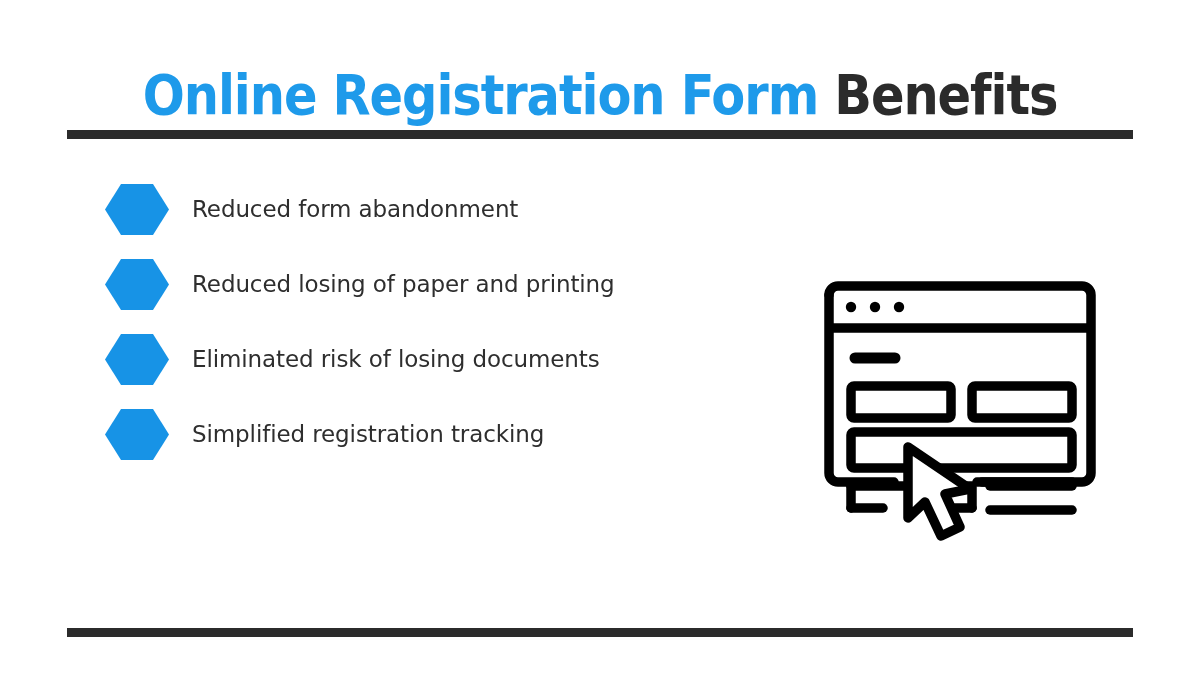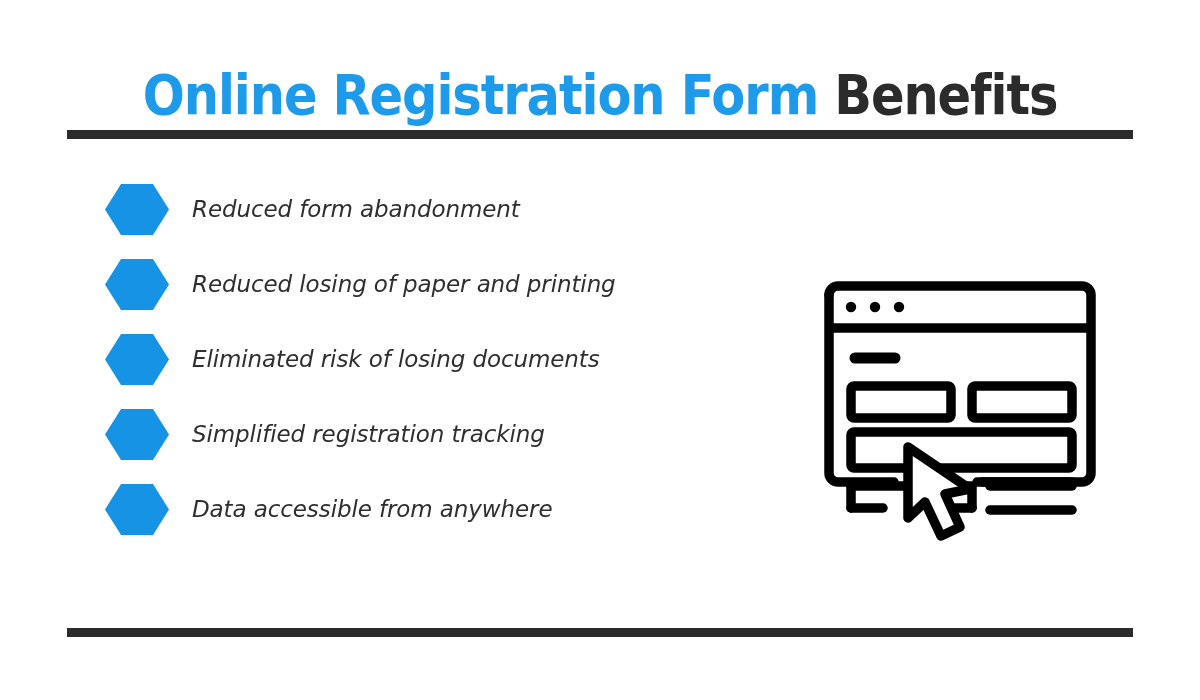--- a/index.html
+++ b/index.html
@@ -60,21 +60,20 @@
     position: absolute;
     left: 105px;
     top: 172px;
     width: 620px;
   }
   .benefit-row {
     position: relative;
     height: 75px;
     display: flex;
     align-items: center;
-    font-style: italic;
   }
   .hex {
     width: 64px;
     height: 51px;
     flex: 0 0 64px;
     background: #1793E6;
     clip-path: polygon(25% 0%, 75% 0%, 100% 50%, 75% 100%, 25% 100%, 0% 50%);
   }
   .benefit-label {
     margin-left: 23px;
@@ -129,24 +128,20 @@
     <div class="benefit-row">
       <div class="hex"></div>
       <div class="benefit-label">Eliminated risk of losing documents</div>
     </div>
 
     <div class="benefit-row">
       <div class="hex"></div>
       <div class="benefit-label">Simplified registration tracking</div>
     </div>
 
-    <div class="benefit-row">
-      <div class="hex"></div>
-      <div class="benefit-label">Data accessible from anywhere</div>
-    </div>
 
   </div>
 
   <div class="illustration">
     <svg viewBox="0 0 320 320" xmlns="http://www.w3.org/2000/svg">
 
       <g fill="none" stroke="#000000" stroke-width="9.5" stroke-linecap="round" stroke-linejoin="round">
         <path d="M 29 55 A 9 9 0 0 1 38 46 L 282 46 A 9 9 0 0 1 291 55 L 291 233 A 9 9 0 0 1 282 242 L 177 242"></path>
         <path d="M 94 242 L 38 242 A 9 9 0 0 1 29 233 L 29 55"></path>
       </g>

